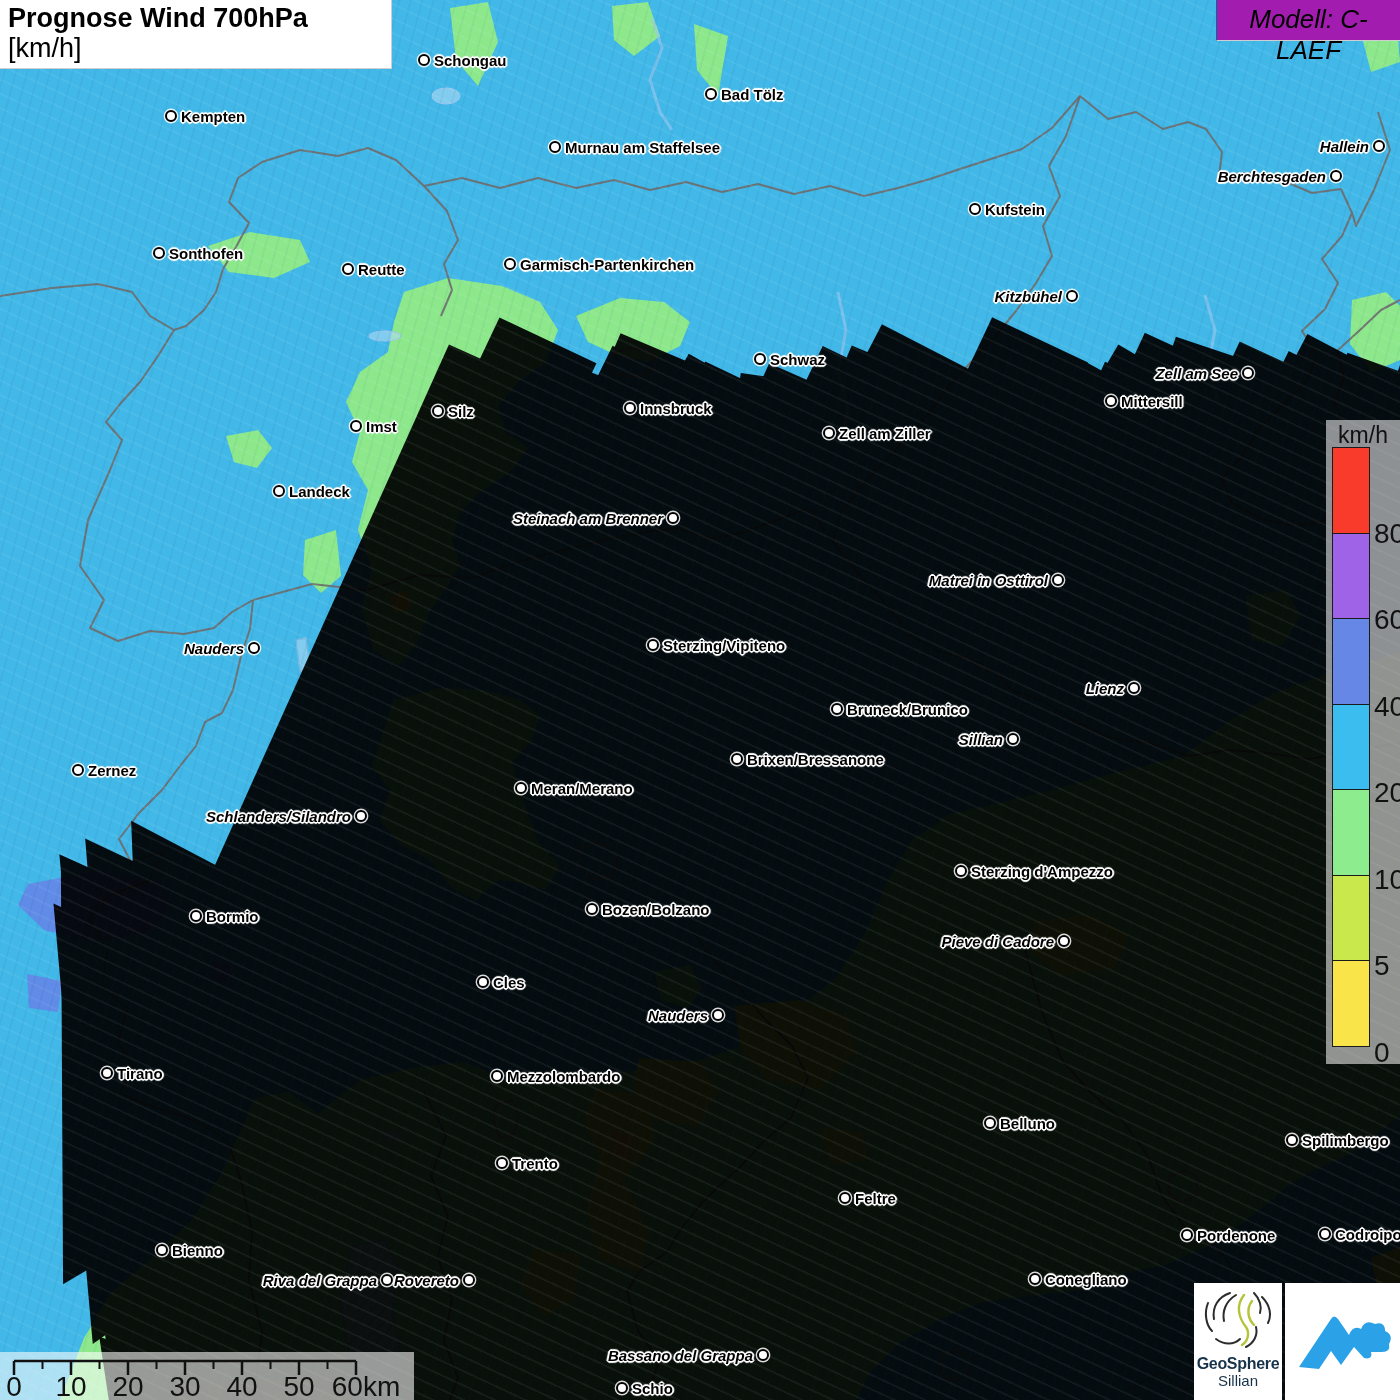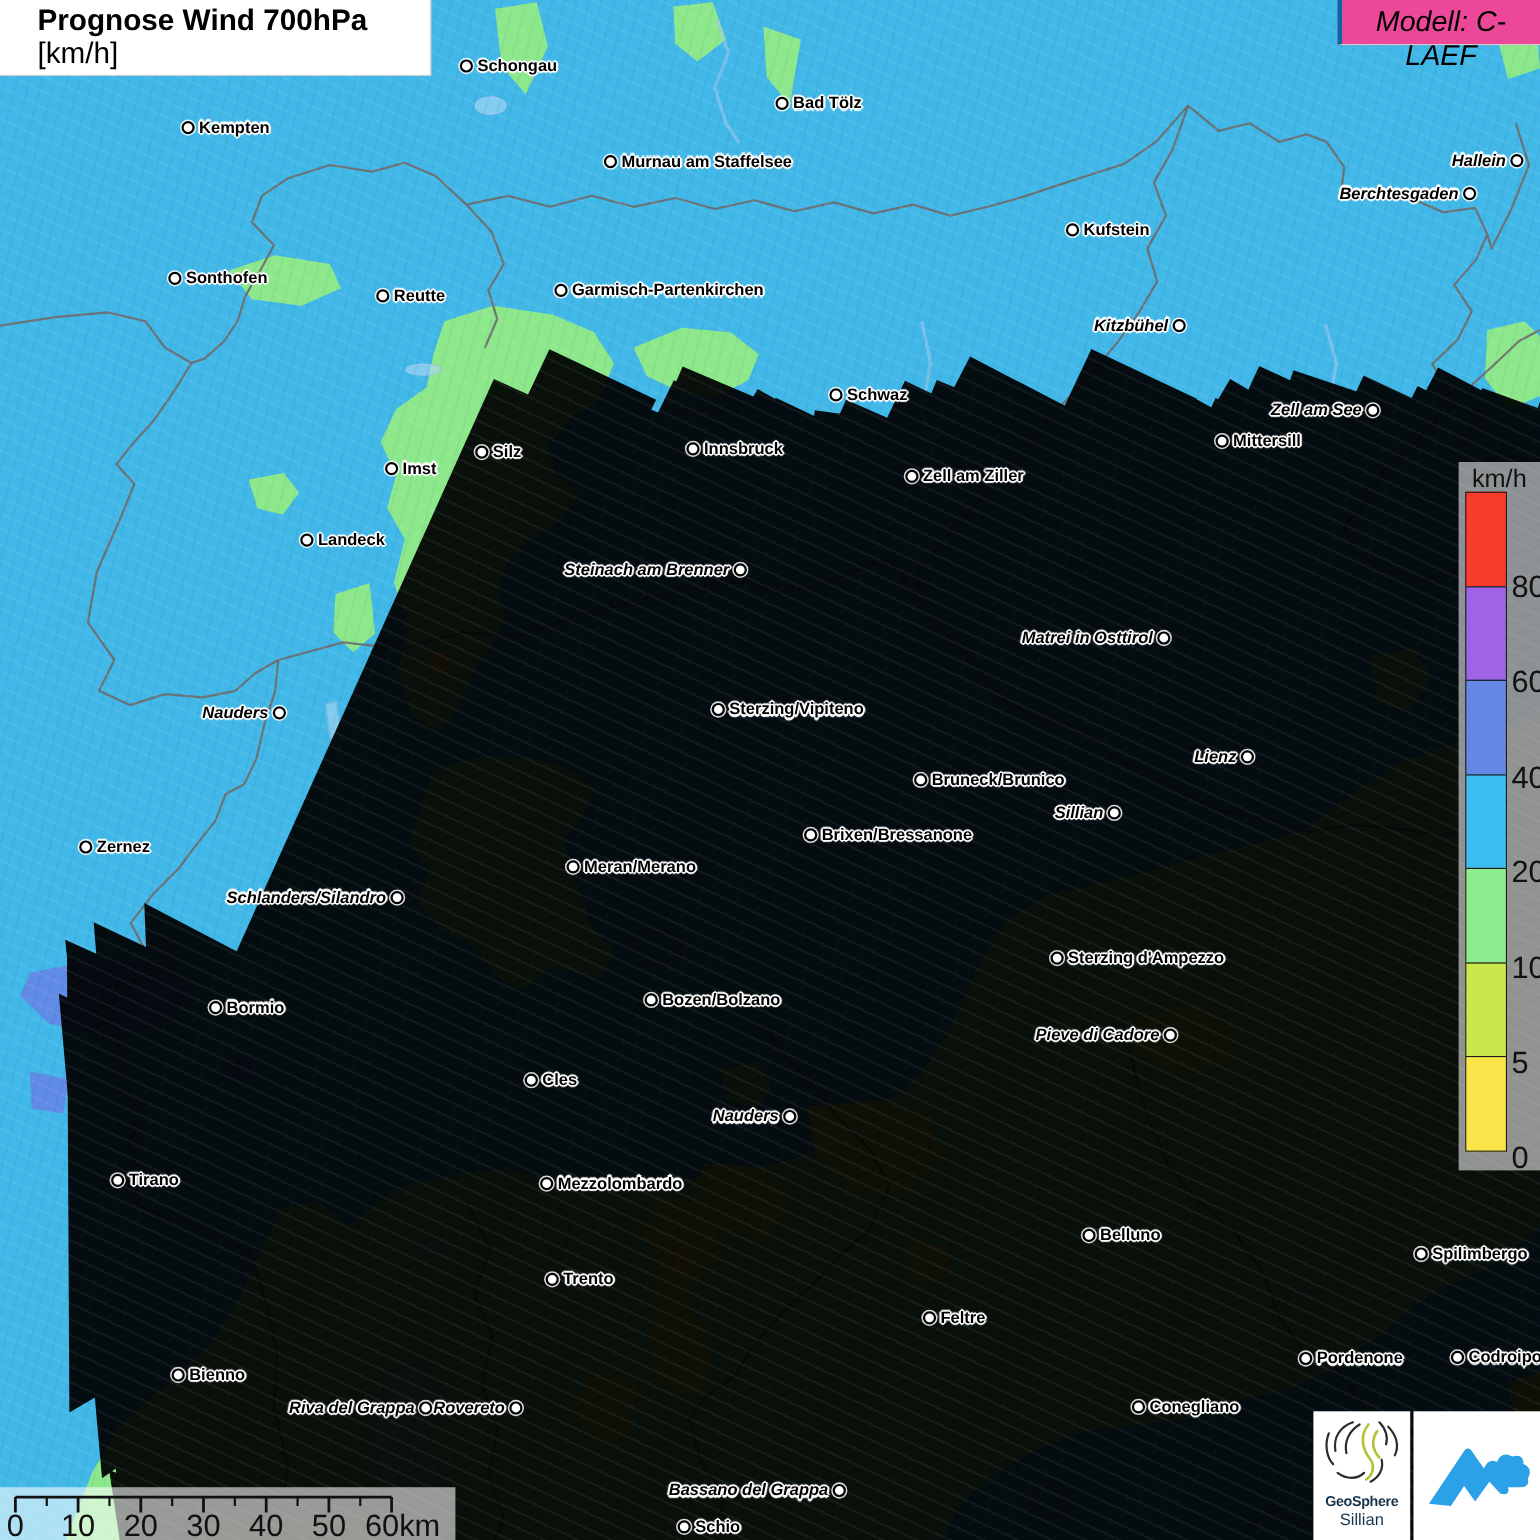--- a/index.html
+++ b/index.html
@@ -17,38 +17,38 @@
     background:#fff;border:2.6px solid #000;box-shadow:0 0 0 1.4px rgba(255,255,255,.85);}
   .city .clabel{position:absolute;white-space:nowrap;font-size:15px;font-weight:bold;color:#000;
     text-shadow:-1px -1px 0 #fff,1px -1px 0 #fff,-1px 1px 0 #fff,1px 1px 0 #fff,
                 0 -2px 1px #fff,0 2px 1px #fff,-2px 0 1px #fff,2px 0 1px #fff;
     transform:translateY(-50%);}
   .clabel.side-r{left:10px;top:0;}
   .clabel.side-l{right:10px;top:0;font-style:italic;}
   
   .titlebox{position:absolute;left:0;top:0;width:392px;background:#fff;padding:3px 10px 5px 8px;
     border-right:1px solid #cfcfcf;border-bottom:1px solid #cfcfcf;color:#000;}
-  .titlebox .l1{font-size:27px;line-height:30px;font-weight:bold;margin-left:26px;}
+  .titlebox .l1{font-size:27px;line-height:30px;font-weight:bold;}
   .titlebox .l1 .unit{font-weight:normal;}
   .titlebox .l2{font-size:26px;line-height:28px;font-style:italic;}
-  .modelbox{position:absolute;right:0;top:0;width:184px;height:41px;background:#ec4899;
+  .modelbox{position:absolute;right:0;top:0;width:184px;height:41px;background:#a21caf;
     font-size:26px;font-style:italic;color:#000;text-align:center;padding-top:4px;
-    border-left:4px solid #0369a1;border-bottom:1px solid #cfcfcf;}
+    border-left:1px solid #0369a1;border-bottom:1px solid #cfcfcf;}
   .legend{position:absolute;left:1326px;top:420px;width:74px;height:644px;
     background:rgba(255,255,255,.55);}
   .legend .unit{position:absolute;top:2px;left:0;width:100%;text-align:center;
     font-size:23px;color:#111;}
   .legend .boxes{position:absolute;left:6px;top:28px;}
   .legend .lbox{width:38px;height:86.5px;border:1px solid #1a1a1a;margin-top:-1px;}
   .legend .lnum{position:absolute;left:48px;font-size:28px;color:#111;}
   .scalebar{position:absolute;left:0;top:1352px;width:414px;height:48px;
     background:rgba(255,255,255,.58);}
   .logo{position:absolute;background:#fff;}
   .logo.geo{left:1194px;top:1283px;width:88px;height:117px;text-align:center;}
-  .logo.geo .t1{font-size:13px;font-weight:bold;color:#17334a;letter-spacing:-.3px;line-height:17px;}
+  .logo.geo .t1{font-size:16px;font-weight:bold;color:#17334a;letter-spacing:-.3px;line-height:17px;}
   .logo.geo .t2{font-size:15px;color:#17334a;line-height:17px;}
   .logo.app{left:1285px;top:1283px;width:115px;height:117px;}
 </style>
 </head>
 <body>
 
 <div class="stage">
 
   <svg id="map-canvas" width="1400" height="1400" viewBox="0 0 1400 1400">
       <defs>

